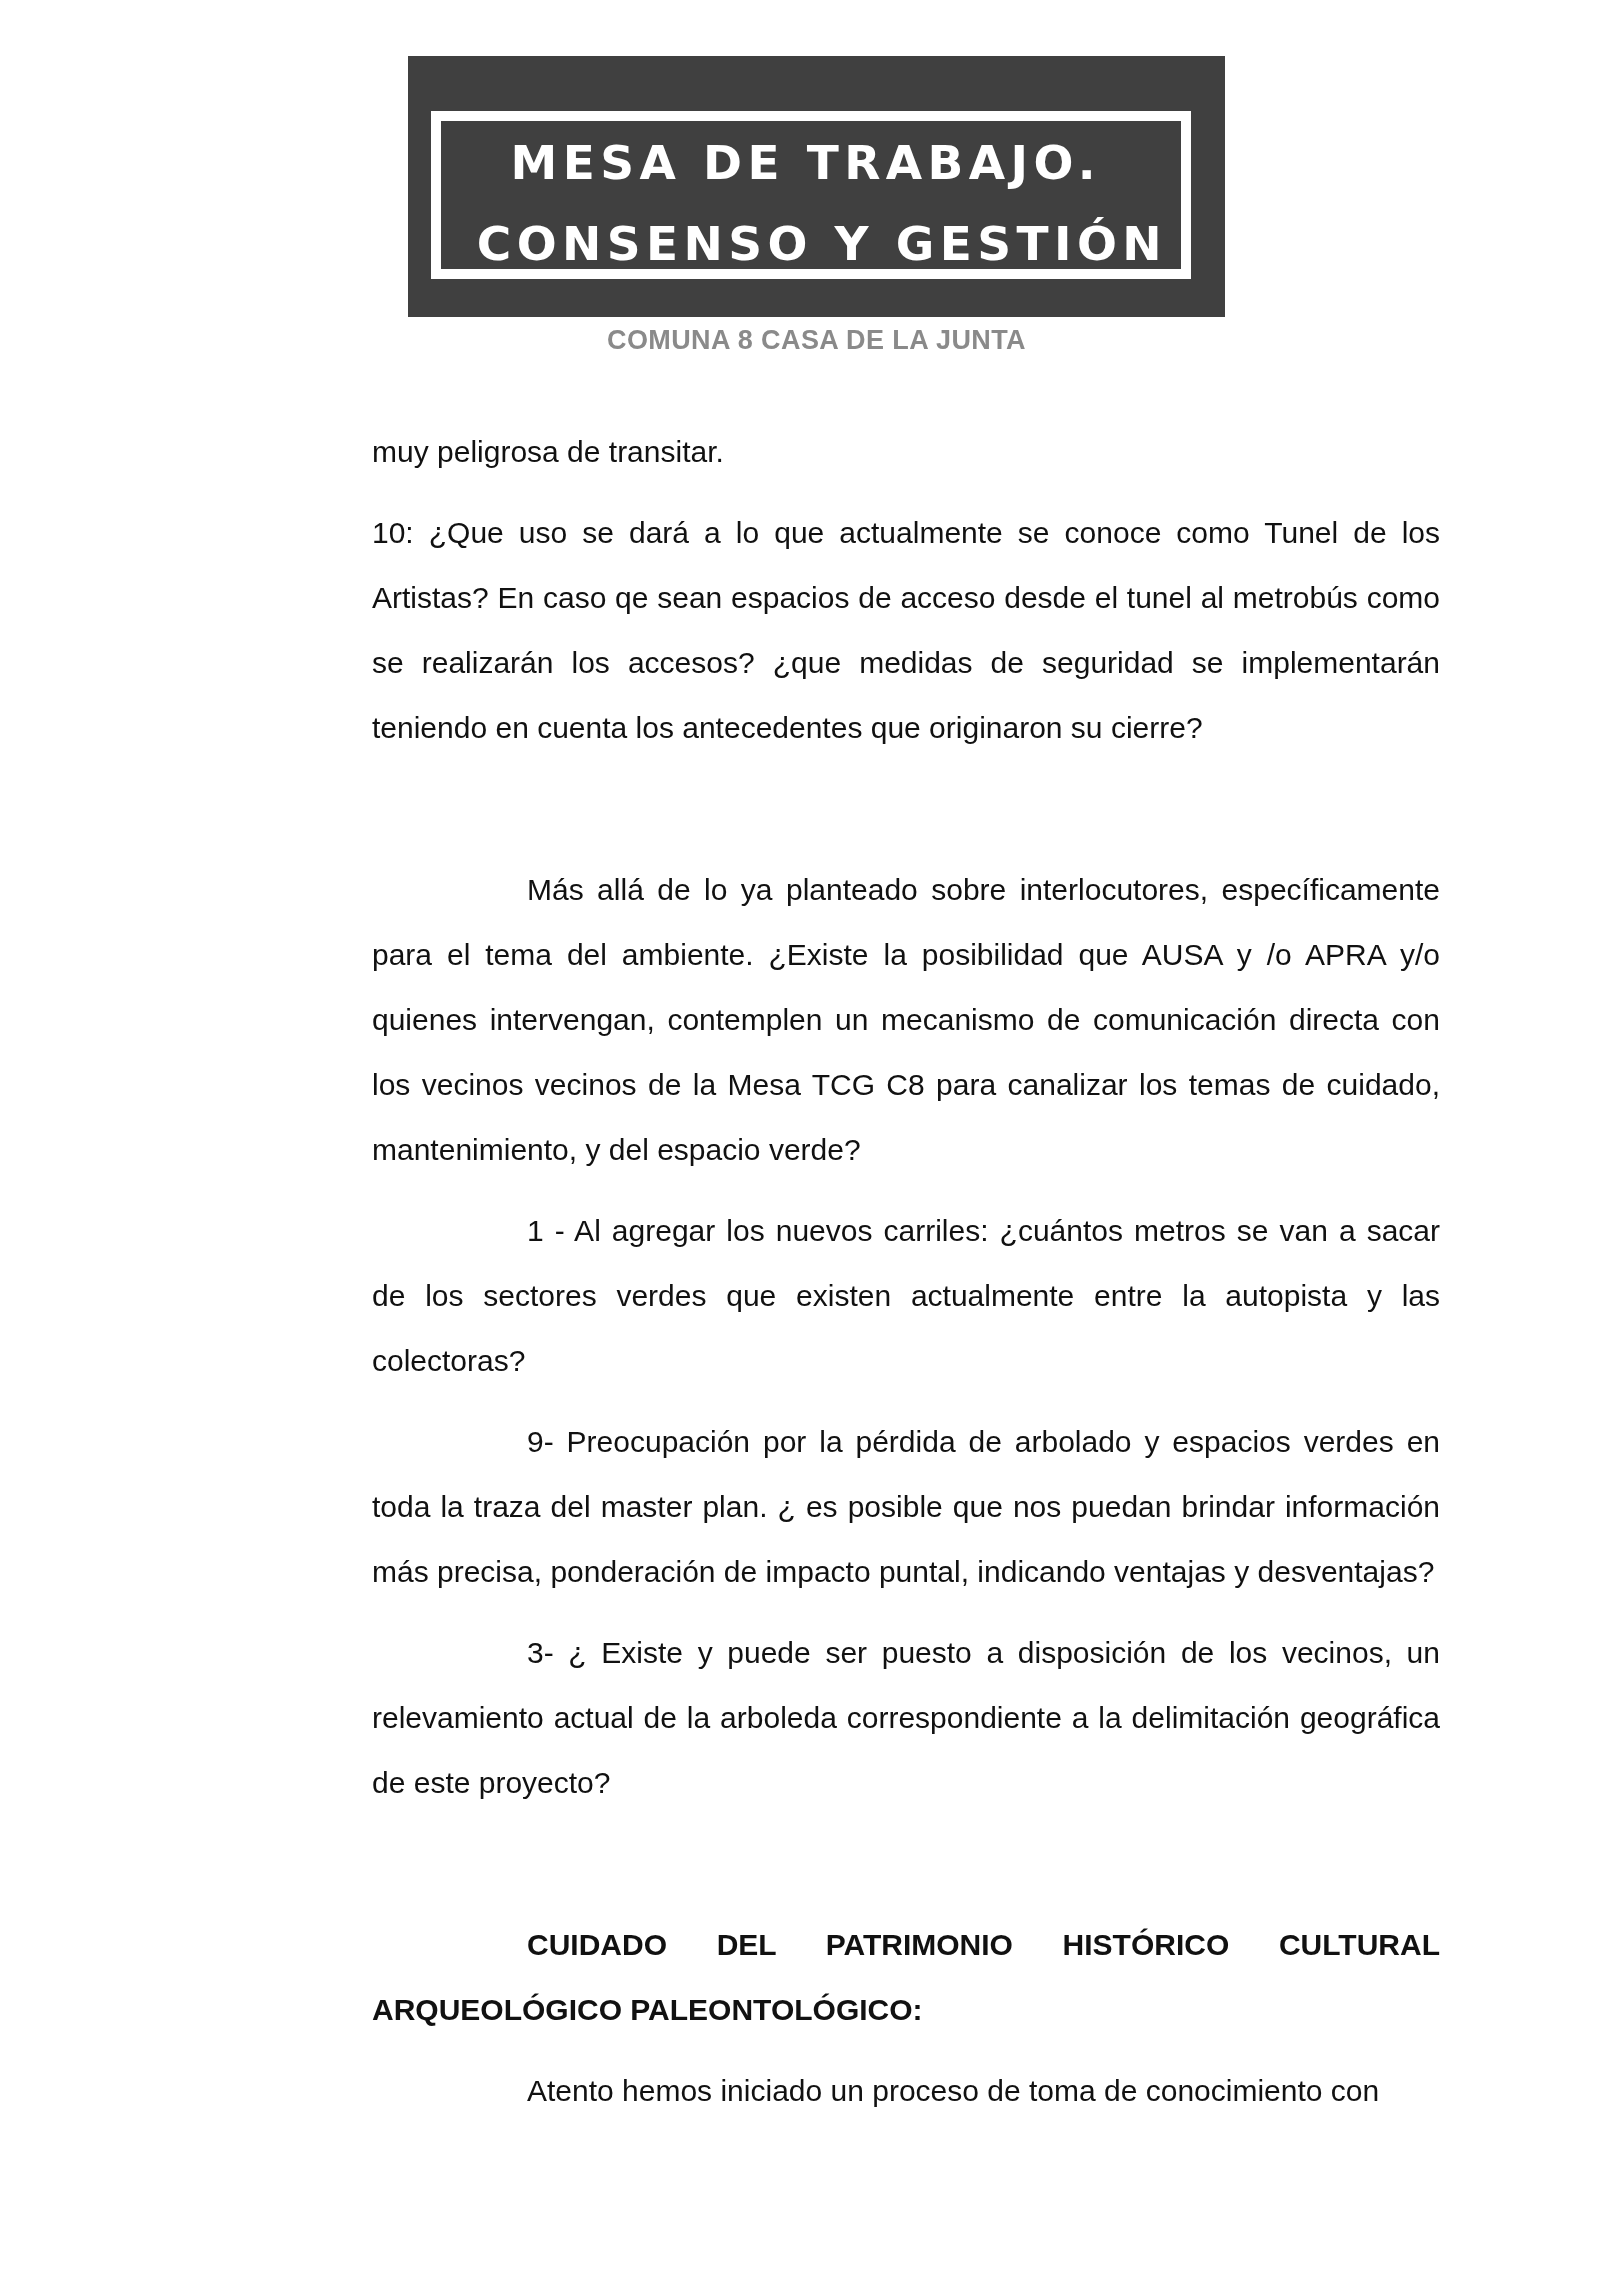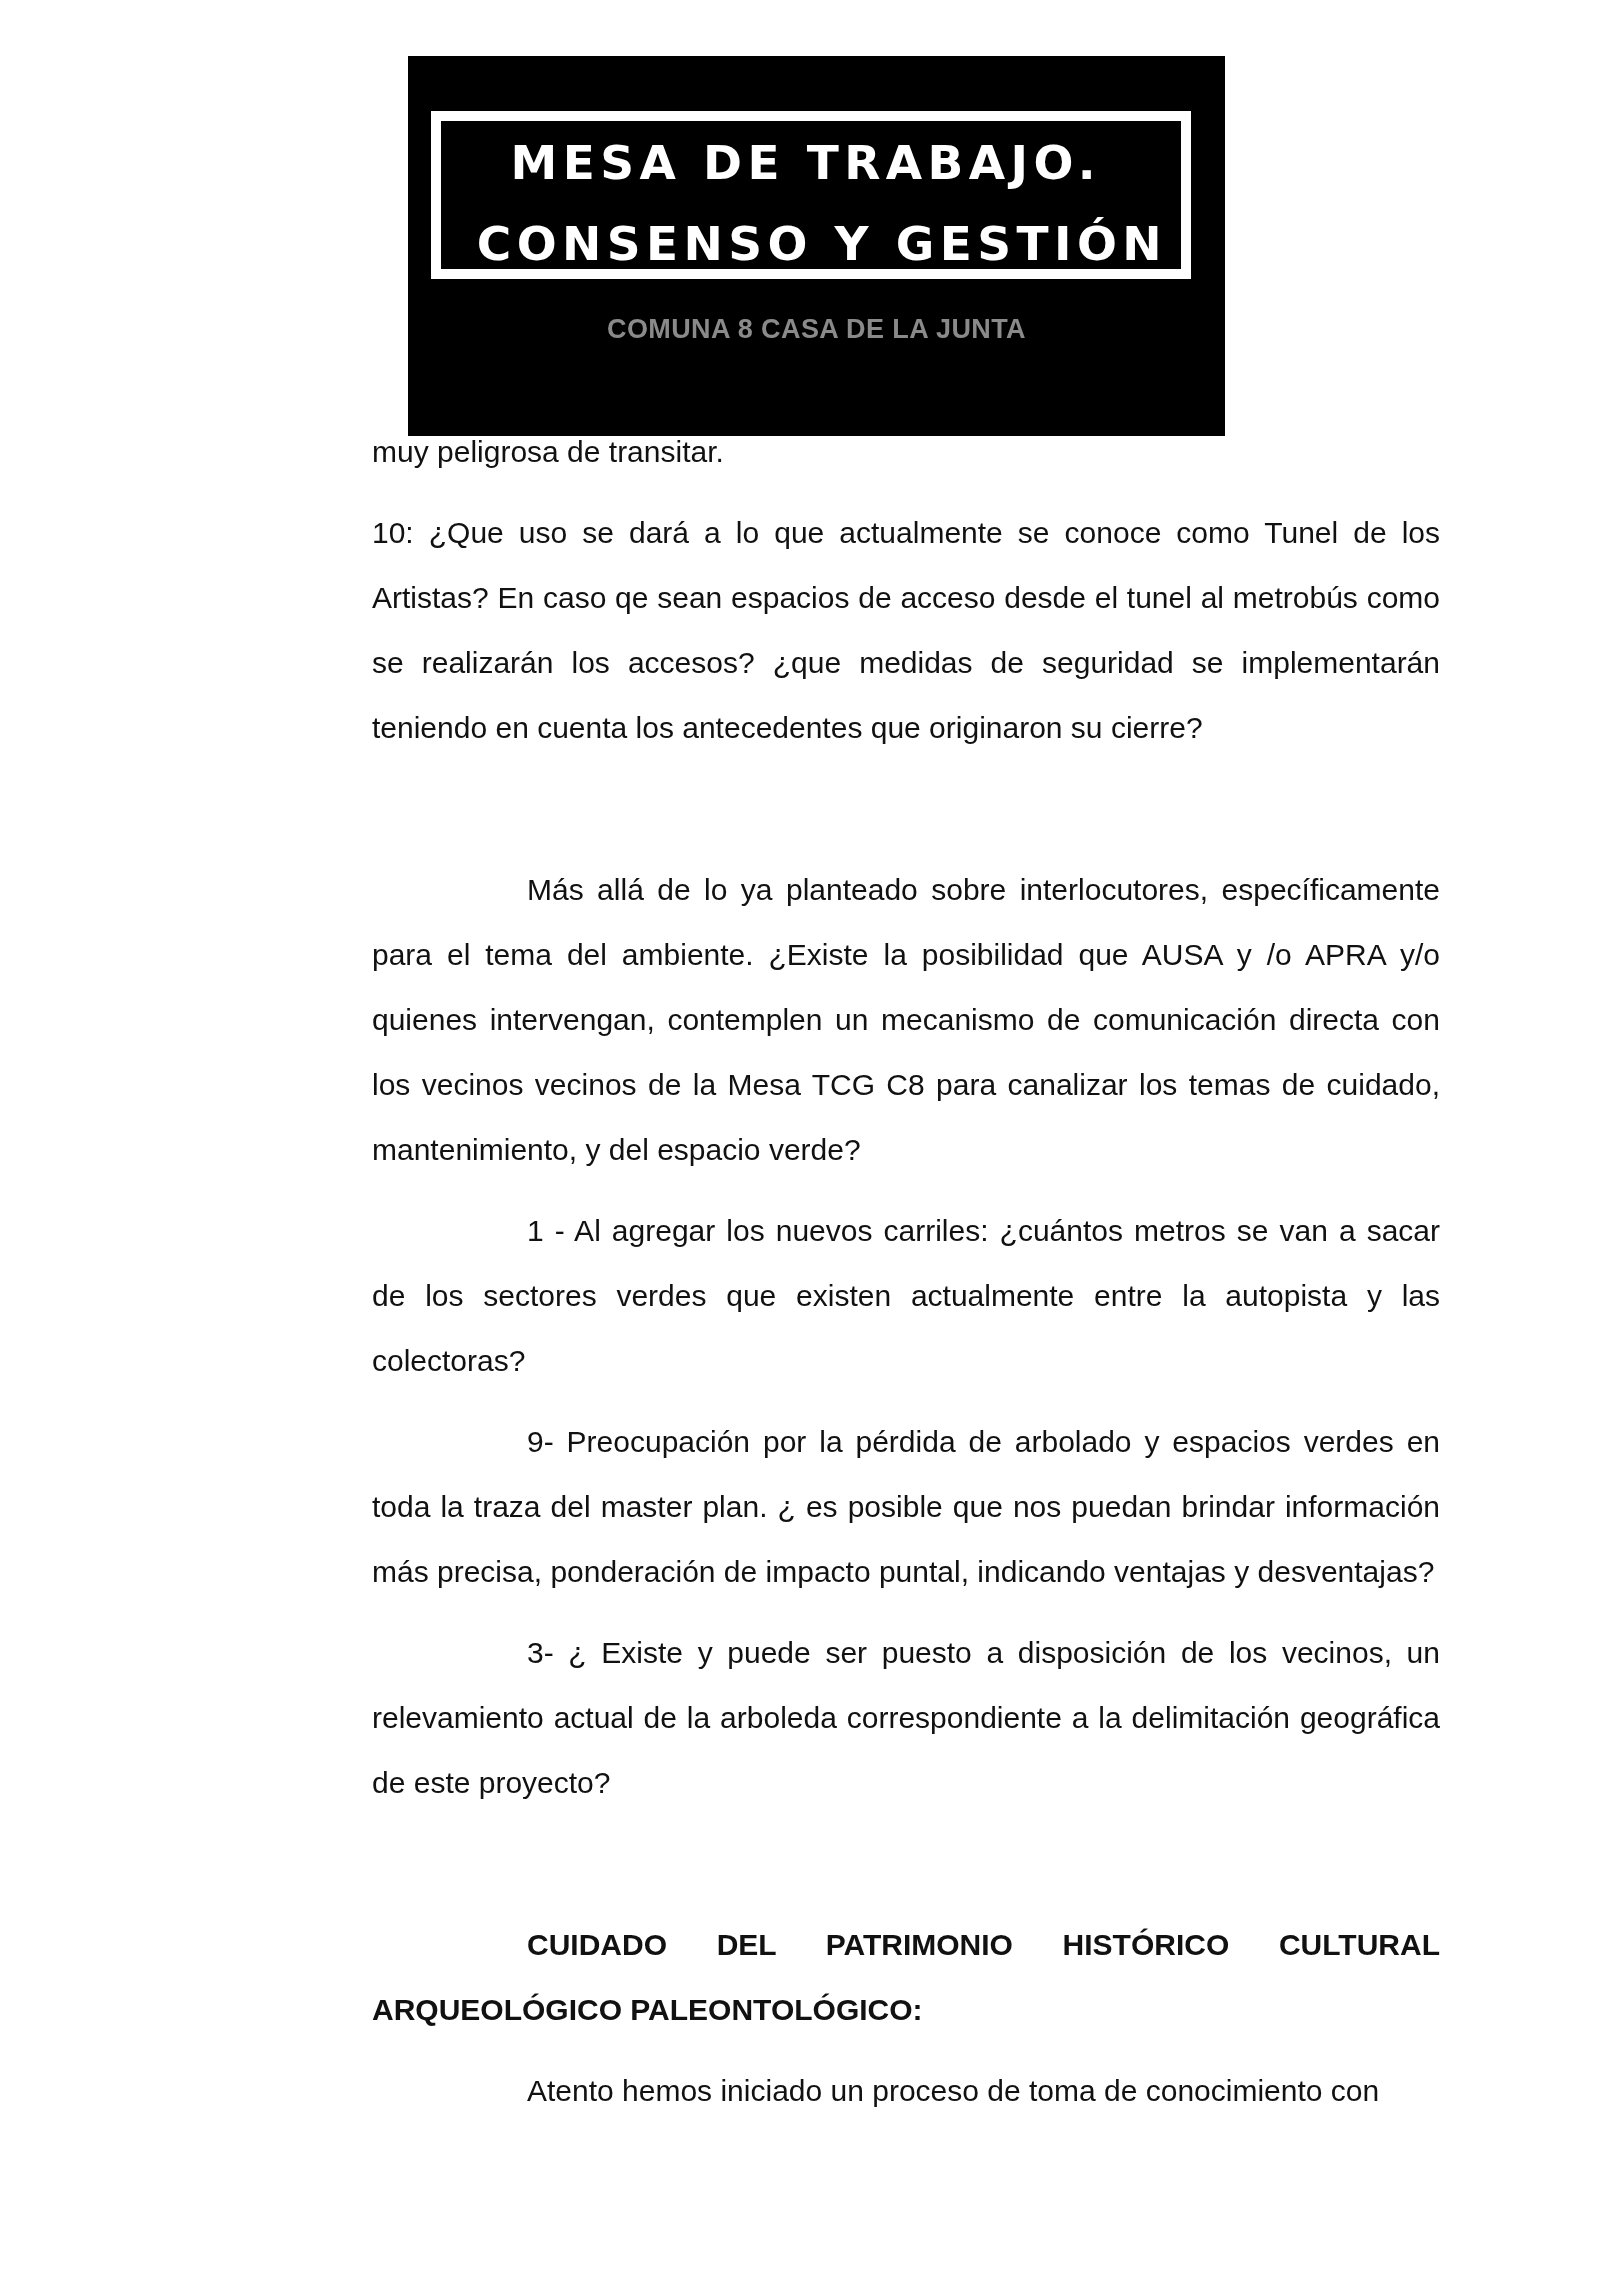--- a/index.html
+++ b/index.html
@@ -13,22 +13,22 @@
       position: relative;
       overflow: hidden;
       font-family: "Liberation Sans", sans-serif;
       color: #111111;
     }
     .banner {
       position: absolute;
       left: 408px;
       top: 56px;
       width: 817px;
-      height: 380px;
-      background: #000000;
+      height: 261px;
+      background: #404040;
     }
     .banner-frame {
       position: absolute;
       left: 23px;
       top: 55px;
       width: 760px;
       height: 168px;
       border: 10.7px solid #ffffff;
       box-sizing: border-box;
     }
@@ -42,21 +42,21 @@
       font-weight: bold;
       font-size: 47px;
       letter-spacing: 5.4px;
     }
     .banner-line.l1 { top: 79px; left: -10.7px; }
     .banner-line.l2 { top: 160px; left: 5.4px; text-align: center; }
     .banner-sub {
       position: absolute;
       left: 0;
       width: 100%;
-      top: 258px;
+      top: 269px;
       text-align: center;
       color: #8a8a8a;
       font-family: "Liberation Sans", sans-serif;
       font-weight: bold;
       font-size: 27px;
       letter-spacing: 0.4px;
     }
     .content {
       position: absolute;
       left: 356px;

